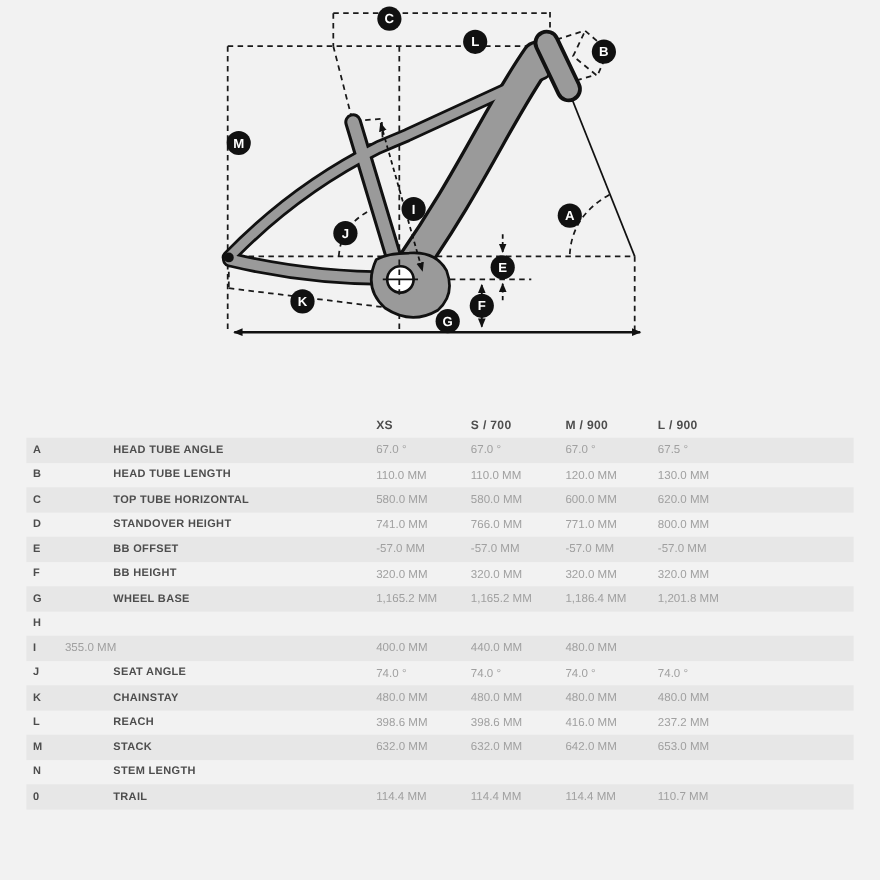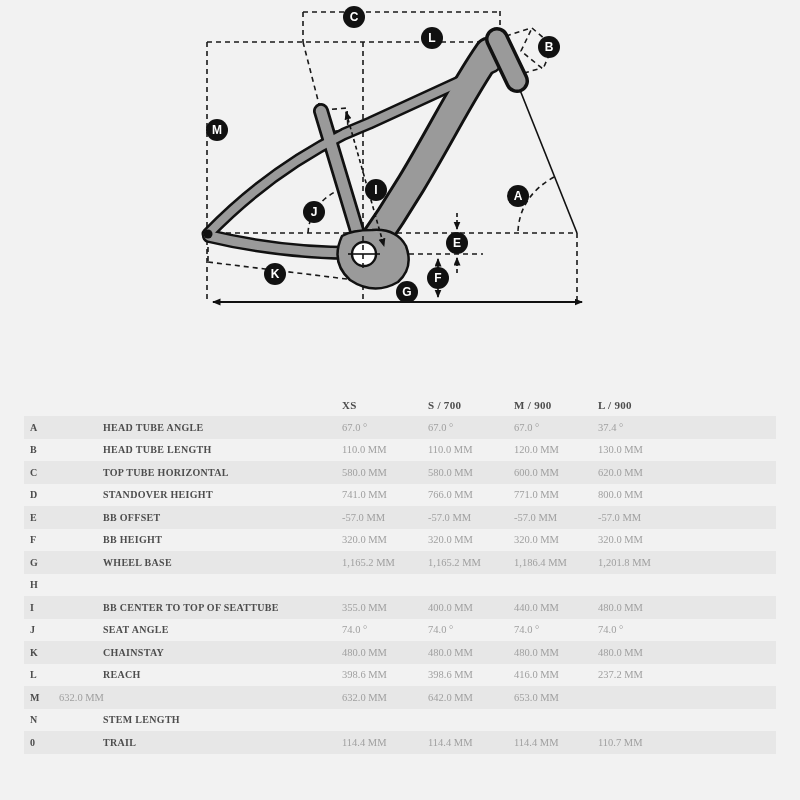--- a/index.html
+++ b/index.html
@@ -15,21 +15,21 @@
   .dash{fill:none;stroke:#1a1a1a;stroke-width:1.6;stroke-dasharray:5 4;}
   .meas{fill:none;stroke:#111;stroke-width:1.6;stroke-dasharray:4 3;}
   .solidline{fill:none;stroke:#111;stroke-width:1.6;}
   .ground{fill:none;stroke:#111;stroke-width:2.2;}
   .tube-o{fill:none;stroke:#111;stroke-linecap:round;}
   .tube-i{fill:none;stroke:#9a9a9a;stroke-linecap:round;}
   .lblc{fill:#111;}
   .lblt{fill:#fff;font-size:12px;font-weight:bold;text-anchor:middle;}
   
   .geo-table{
-    position:absolute;left:24px;top:393px;width:752px;font-family:Liberation Serif, serif;
+    position:absolute;left:24px;top:375px;width:752px;
   }
   .geo-row{
     display:grid;
     grid-template-columns:35px 283px 86px 86px 84px 1fr;
     align-items:center;
     height:22.5px;
   }
   .geo-row.head{height:23px;}
   .geo-row.striped{background:#e7e7e7;}
   .cell-key{
@@ -166,21 +166,21 @@
         <div class="cell-size">M / 900</div>
         <div class="cell-size">L / 900</div>
       </div>
     <div id="geo-body">
         <div class="geo-row striped">
           <div class="cell-key">A</div>
           <div class="cell-label">HEAD TUBE ANGLE</div>
           <div class="cell-value">67.0 °</div>
           <div class="cell-value">67.0 °</div>
           <div class="cell-value">67.0 °</div>
-          <div class="cell-value">37.4 °</div>
+          <div class="cell-value">67.5 °</div>
         </div>
         <div class="geo-row">
           <div class="cell-key">B</div>
           <div class="cell-label">HEAD TUBE LENGTH</div>
           <div class="cell-value">110.0 MM</div>
           <div class="cell-value">110.0 MM</div>
           <div class="cell-value">120.0 MM</div>
           <div class="cell-value">130.0 MM</div>
         </div>
         <div class="geo-row striped">
@@ -225,21 +225,20 @@
         </div>
         <div class="geo-row">
           <div class="cell-key">H</div>
           <div class="cell-value"></div>
           <div class="cell-value"></div>
           <div class="cell-value"></div>
           <div class="cell-value"></div>
         </div>
         <div class="geo-row striped">
           <div class="cell-key">I</div>
-          <div class="cell-label">BB CENTER TO TOP OF SEATTUBE</div>
           <div class="cell-value">355.0 MM</div>
           <div class="cell-value">400.0 MM</div>
           <div class="cell-value">440.0 MM</div>
           <div class="cell-value">480.0 MM</div>
         </div>
         <div class="geo-row">
           <div class="cell-key">J</div>
           <div class="cell-label">SEAT ANGLE</div>
           <div class="cell-value">74.0 °</div>
           <div class="cell-value">74.0 °</div>
@@ -257,20 +256,21 @@
         <div class="geo-row">
           <div class="cell-key">L</div>
           <div class="cell-label">REACH</div>
           <div class="cell-value">398.6 MM</div>
           <div class="cell-value">398.6 MM</div>
           <div class="cell-value">416.0 MM</div>
           <div class="cell-value">237.2 MM</div>
         </div>
         <div class="geo-row striped">
           <div class="cell-key">M</div>
+          <div class="cell-label">STACK</div>
           <div class="cell-value">632.0 MM</div>
           <div class="cell-value">632.0 MM</div>
           <div class="cell-value">642.0 MM</div>
           <div class="cell-value">653.0 MM</div>
         </div>
         <div class="geo-row">
           <div class="cell-key">N</div>
           <div class="cell-label">STEM LENGTH</div>
           <div class="cell-value"></div>
           <div class="cell-value"></div>

